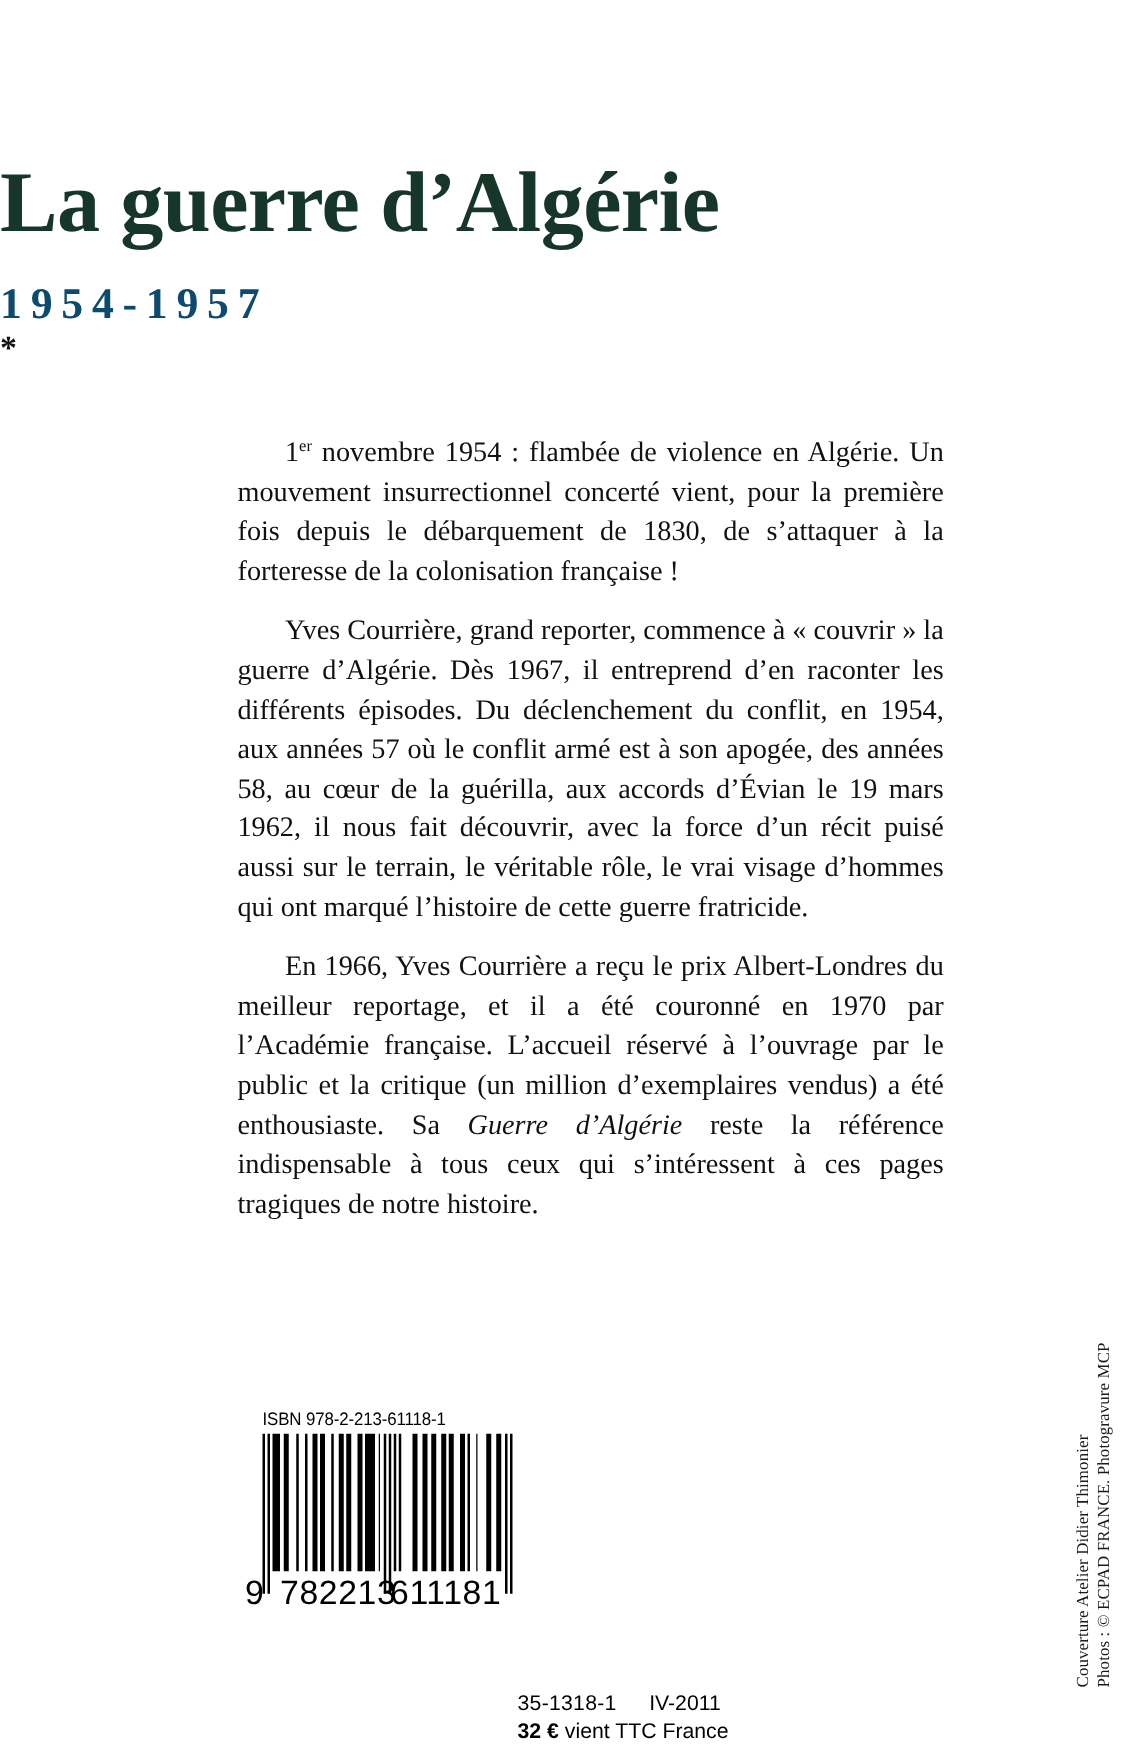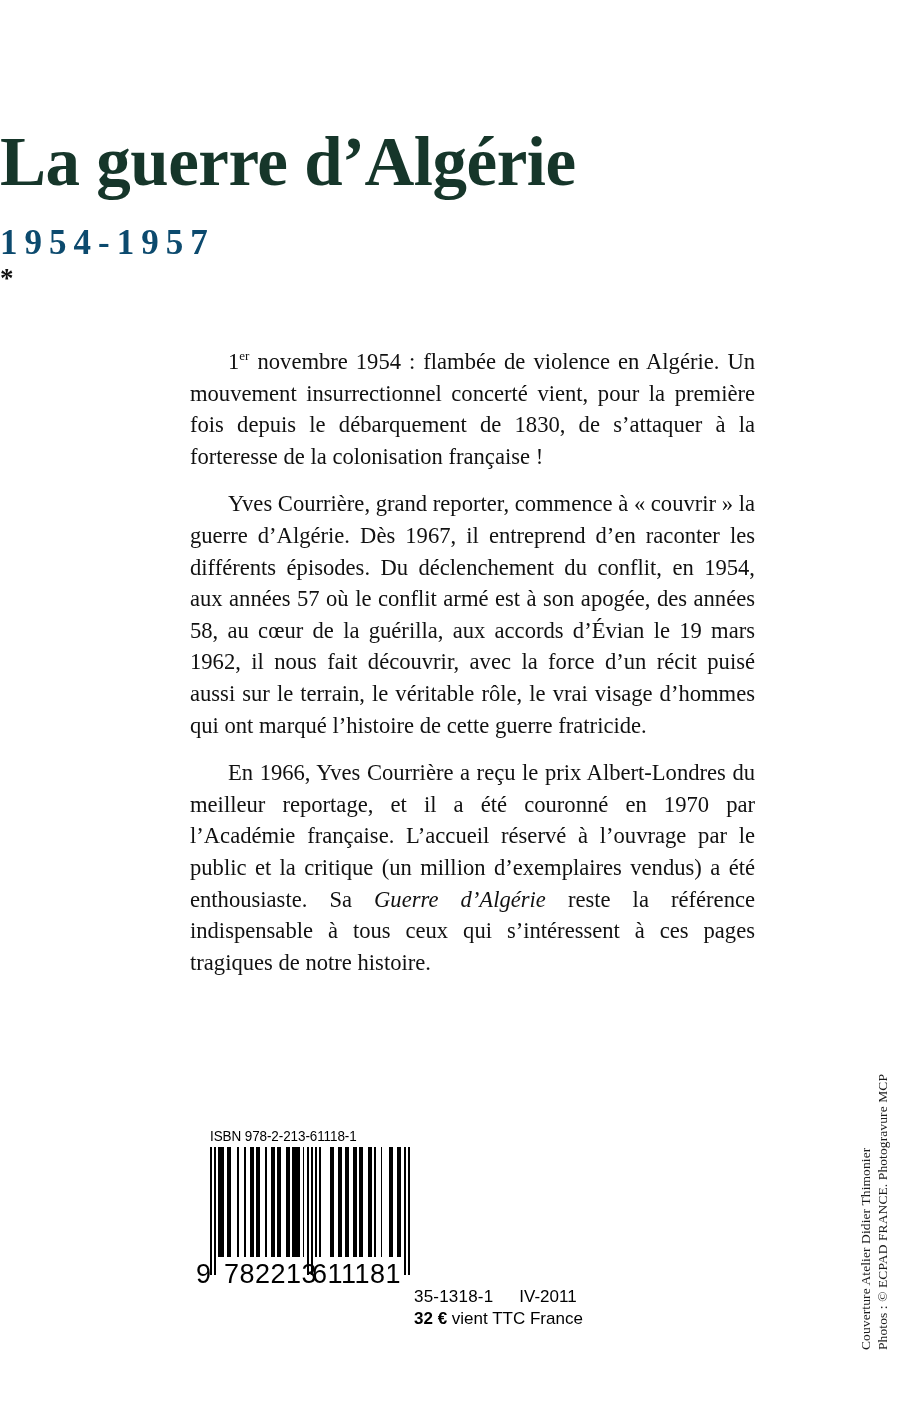--- a/index.html
+++ b/index.html
@@ -132,21 +132,21 @@
   .bd-right {
     position: absolute;
     left: 116px;
     top: 0;
   }
 
   
   .price-block {
     position: absolute;
     left: 414px;
-    top: 1286px;
+    top: 1352px;
     font-family: "Liberation Sans", "DejaVu Sans", sans-serif;
     font-size: 17px;
     color: #000000;
     line-height: 21px;
     white-space: nowrap;
   }
   .ref-line .ref-code {
     letter-spacing: 0.2px;
   }
   .ref-line .ref-date {

